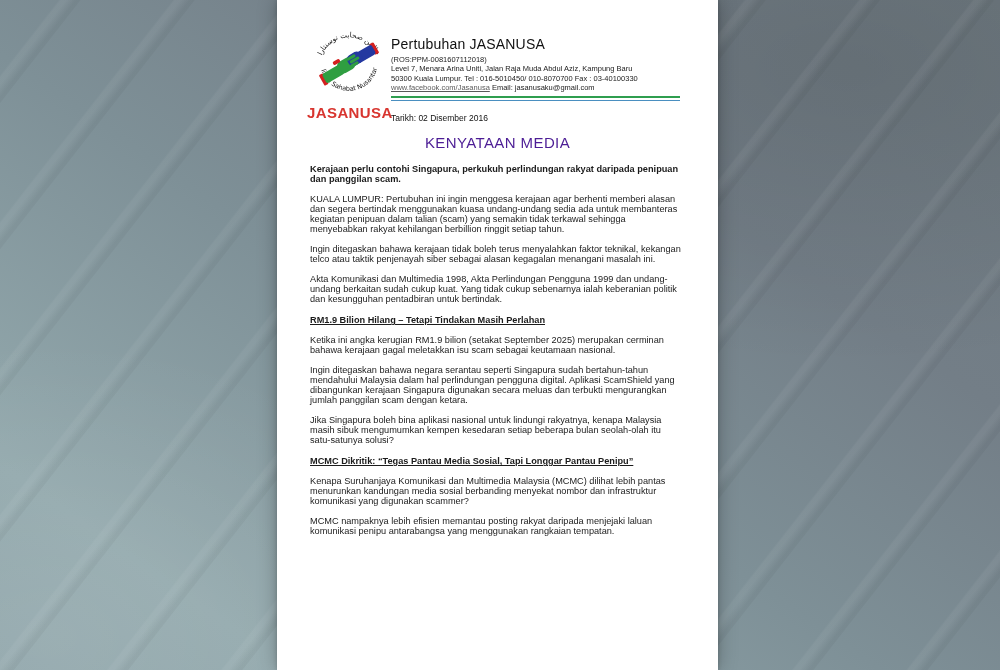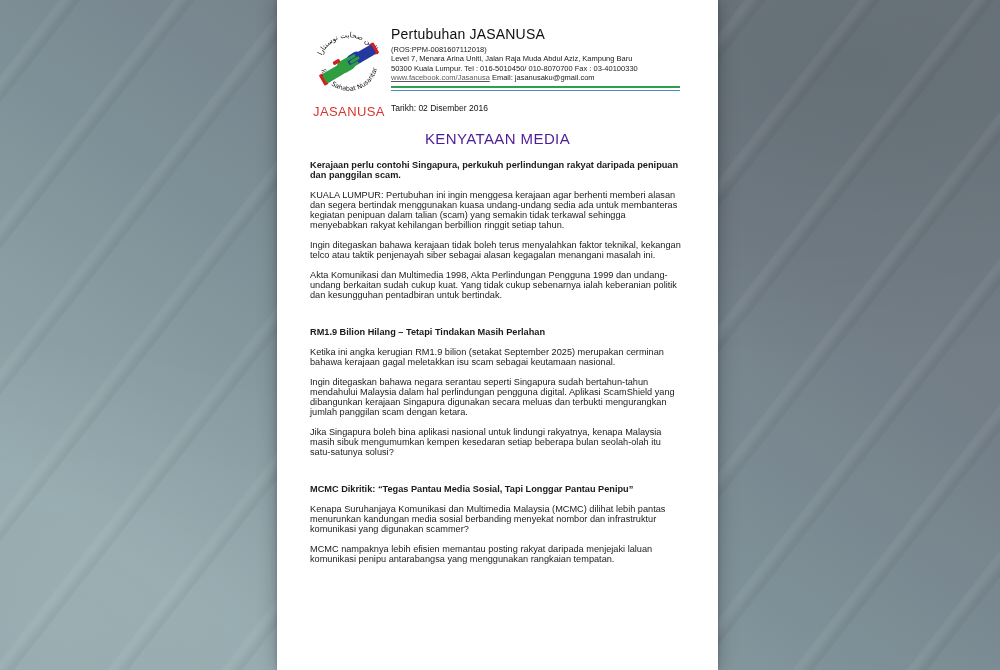--- a/index.html
+++ b/index.html
@@ -21,39 +21,39 @@
   }
   .page{
     position:absolute;left:277px;top:0;width:441px;height:670px;
     background:var(--page-bg);
     box-shadow:0 0 18px rgba(0,0,0,0.28), 0 0 4px rgba(0,0,0,0.18);
     color:var(--text);
   }
   .header-row{display:flex;padding:26px 38px 0 30px;}
   .logo-col{width:84px;flex:none;text-align:center;}
   .logo-col svg{display:block;margin:0 auto;}
-  .wordmark{font-size:13px;font-weight:normal;letter-spacing:0.4px;color:var(--wordmark-red);margin-top:2px;}
+  .wordmark{font-size:15px;font-weight:bold;letter-spacing:0.4px;color:var(--wordmark-red);margin-top:2px;}
   .header-text{flex:1;min-width:0;}
-  .org-name{font-size:14px;margin-top:0;letter-spacing:0.2px;color:#111;}
+  .org-name{font-size:14px;margin-top:10px;letter-spacing:0.2px;color:#111;}
   .org-info{font-size:7.5px;line-height:9.3px;margin-top:3px;color:#222;}
   .org-info .link{color:var(--link-gray);text-decoration:underline;cursor:pointer;}
   .rule-double{
     margin-top:4px;height:2px;
     border-top:2.5px solid var(--rule-green);
     border-bottom:1.5px solid var(--rule-blue);
   }
   .date-line{font-size:8.5px;margin-top:12px;color:#111;}
   .doc-title{
     text-align:center;font-size:15px;letter-spacing:0.4px;
     margin-top:10px;line-height:20px;color:#4c1d95;
   }
   .press-body{padding:11px 35px 0 33px;font-size:9.2px;line-height:10px;}
   .press-body p{margin:0 0 10px 0;}
   .press-body p.lead{font-weight:bold;}
-  .press-body p.heading{font-weight:bold;margin-top:27px;}
+  .press-body p.heading{font-weight:bold;margin-top:11px;text-decoration:underline;}
   .arc-text{font-size:8.5px;fill:#1a1a1a;font-family:"DejaVu Sans",sans-serif;}
   .arc-text-ar{font-size:9.5px;fill:#1a1a1a;font-family:"DejaVu Sans",sans-serif;}
   .fill-blue{fill:var(--logo-blue);} .fill-green{fill:var(--logo-green);} .fill-red{fill:var(--logo-red);}
 </style>
 </head>
 <body>
 
 <div class="bg-texture"></div>
 
 <div class="page">

